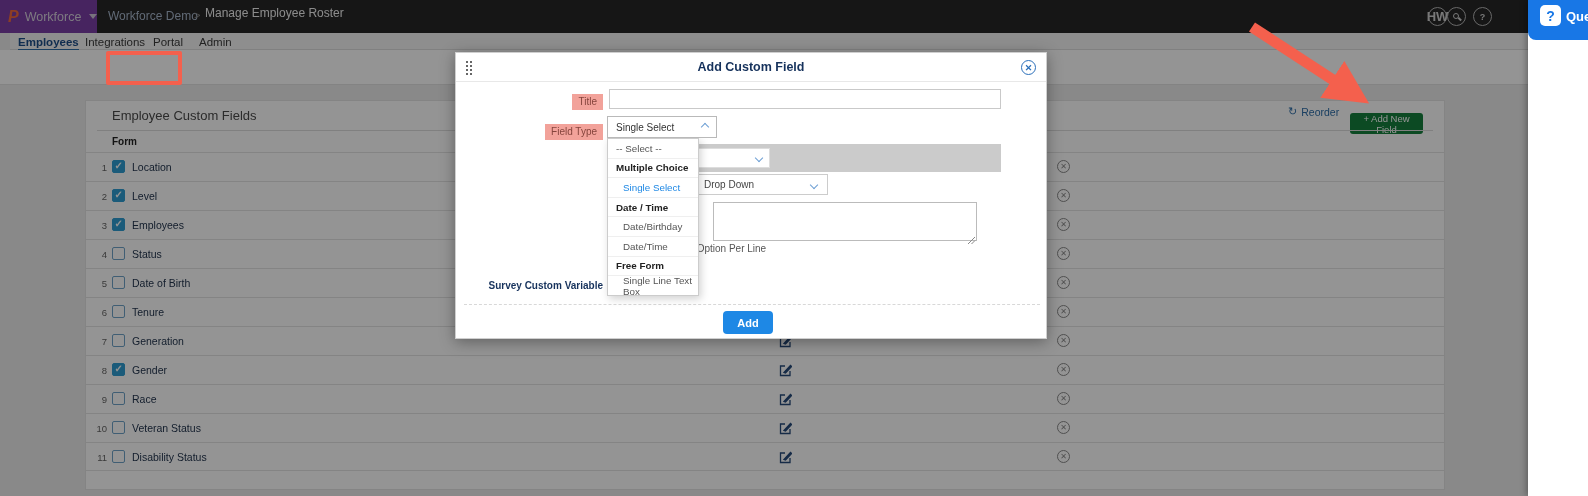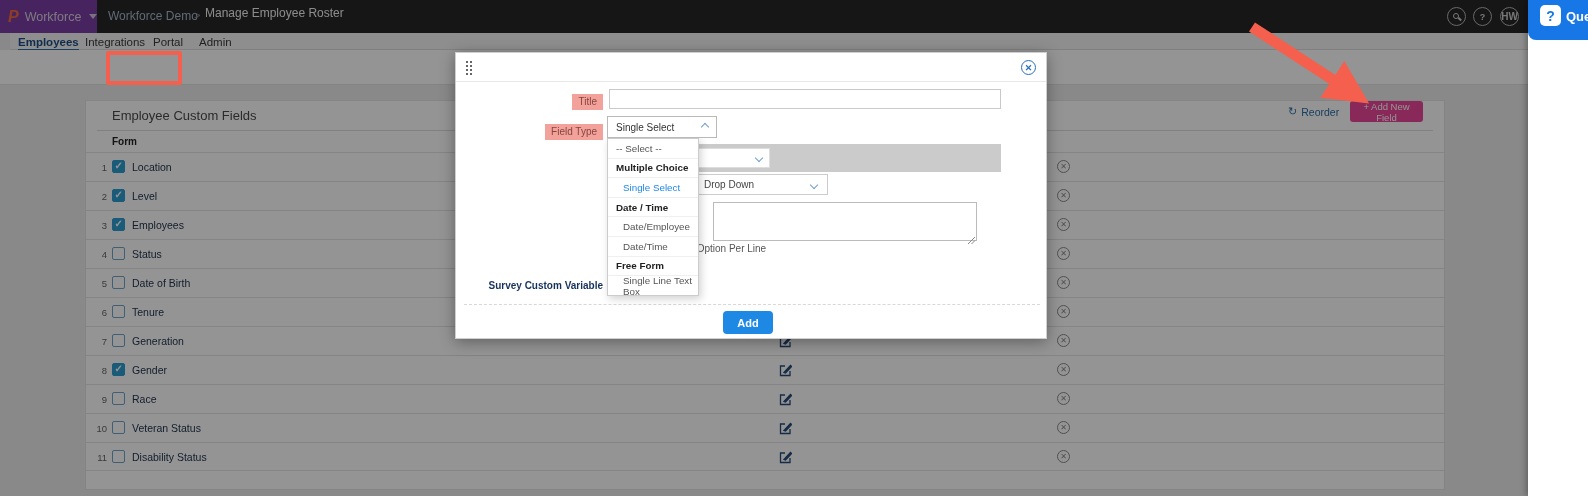--- a/index.html
+++ b/index.html
@@ -27,21 +27,21 @@
 
   .toolbar{left:0;top:50px;width:1588px;height:35px;background:#ffffff;border-bottom:1px solid #e2e2e2;}
   .toolitem{top:54px;display:flex;flex-direction:column;align-items:center;gap:2px;}
   .toolitem .ticon{height:17px;display:flex;align-items:center;color:#555;}
   .toolitem .tlabel{font-size:8px;color:#555;white-space:nowrap;}
 
   .pagebg{left:0;top:85px;width:1588px;height:411px;background:#ececec;}
   .card{left:85px;top:100px;width:1360px;height:390px;background:#ffffff;border:1px solid #e4e4e4;}
   .card-heading{left:112px;top:108px;font-size:13px;color:#4a4a4a;}
   .reorder{left:1288px;top:105px;font-size:10.5px;color:#2d6da8;display:flex;align-items:center;gap:4px;}
-  .addfield-btn{left:1350px;top:101px;width:73px;height:21px;background:#ec4899;color:#fff;border:none;border-radius:3px;font-size:9.5px;display:flex;align-items:center;justify-content:center;}
+  .addfield-btn{left:1350px;top:113px;width:73px;height:21px;background:#15803d;color:#fff;border:none;border-radius:3px;font-size:9.5px;display:flex;align-items:center;justify-content:center;}
   .thead-line{left:97px;top:130px;width:1336px;border-top:1px solid #ddd;}
   .th{top:136px;font-size:10px;font-weight:bold;color:#222;}
   .trow{left:85px;width:1360px;height:29px;border-top:1px solid #e3e3e3;}
   .trow .num{position:absolute;left:6px;top:9px;width:16px;text-align:right;font-size:9.5px;color:#666;}
   .cb{position:absolute;left:27px;top:7px;width:13px;height:13px;border:1.4px solid #6fa3c8;border-radius:2px;background:#fff;}
   .cb.checked{background:#2f9ed2;border-color:#2f9ed2;}
   .cb.checked::after{content:"✓";position:absolute;left:1.5px;top:-1px;color:#fff;font-size:10px;font-weight:bold;}
   .trow .lbl{position:absolute;left:47px;top:8px;font-size:10.5px;color:#24364f;}
   .edit-ic{position:absolute;left:694px;top:7px;color:#264a7a;}
   .del-ic{position:absolute;left:972px;top:7px;width:13px;height:13px;border:1.2px solid #8a8a8a;border-radius:50%;color:#8a8a8a;font-size:8px;display:flex;align-items:center;justify-content:center;}
@@ -103,21 +103,21 @@
     <span class="abs crumb2">Manage Employee Roster</span>
     <div class="abs tb-circle" style="left:1447px">
       <span class="mag">
           <span class="lens"></span>
           <span class="handle"></span>
         </span>
     </div>
     <div class="abs tb-circle" style="left:1473px">
       <span>?</span>
     </div>
-    <div class="abs tb-circle" style="left:1500px;font-size:10px">
+    <div class="abs tb-circle" style="left:1428px;font-size:13px">
       <span>HW</span>
     </div>
   </div>
 
   <div class="abs navbar">
     <span class="abs navtab active" style="left:8px">Employees</span>
     <span class="abs navtab" style="left:75px">Integrations</span>
     <span class="abs navtab" style="left:143px">Portal</span>
     <span class="abs navtab" style="left:189px">Admin</span>
   </div>
@@ -328,20 +328,21 @@
           </g>
         </svg></span>
     <span class="del-ic">✕</span>
   </div>
 
   <div class="abs overlay"></div>
 
   <div class="abs modal">
     <div class="modal-header">
       <span class="drag-dots"></span>
+      <span class="modal-title">Add Custom Field</span>
       <span class="modal-close">✕</span>
     </div>
 
     <div class="flabel-wrap" style="top:38px">
       <span class="flabel">Title</span>
     </div>
     <input class="title-input" value="" style="">
 
     <div class="flabel-wrap" style="top:68px">
       <span class="flabel">Field Type</span>
@@ -376,21 +377,21 @@
 
     <div class="dd-head">
       <span>Single Select</span>
       <span class="chev up"></span>
     </div>
     <div class="dd-panel">
       <div class="dd-item">-- Select --</div>
       <div class="dd-item group">Multiple Choice</div>
       <div class="dd-item option selected">Single Select</div>
       <div class="dd-item group">Date / Time</div>
-      <div class="dd-item option">Date/Employee</div>
+      <div class="dd-item option">Date/Birthday</div>
       <div class="dd-item option">Date/Time</div>
       <div class="dd-item group">Free Form</div>
       <div class="dd-item option" style="border-bottom:none">Single Line Text Box</div>
     </div>
   </div>
 
   <div class="abs anno-rect"></div>
   <svg class="abs anno-arrow" width="150" height="100">
     <defs>
       <marker id="ah" markerWidth="5" markerHeight="5" refX="1.6" refY="2" orient="auto">

